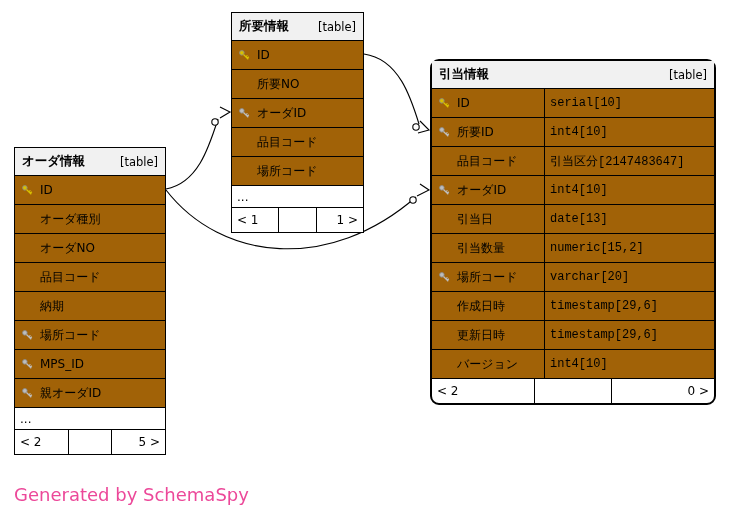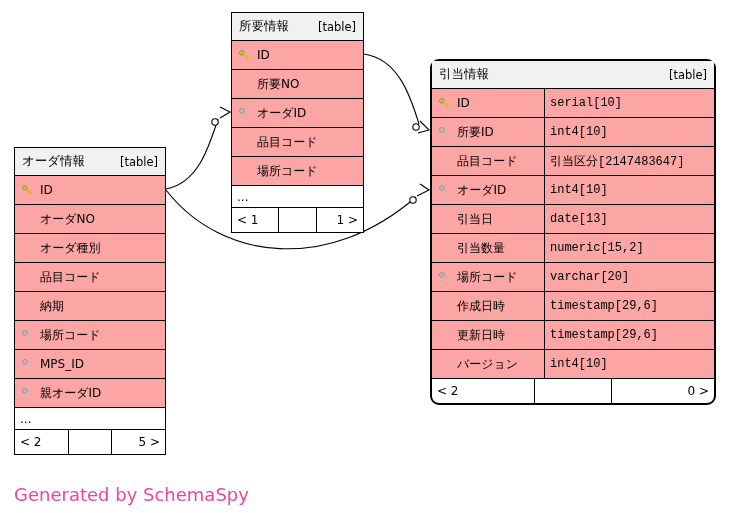--- a/index.html
+++ b/index.html
@@ -24,28 +24,28 @@
   }
   .tbl.thick { border-width: 2px; border-radius: 9px; }
 
   .hdr {
     display: flex; justify-content: space-between; align-items: center;
     background: var(--header-bg, #f1f1f1);
     border-bottom: 1px solid var(--border, #000);
     height: 28px; padding: 0 7px;
     cursor: pointer;
   }
-  .ttl { font-weight: normal; font-size: 12.5px; }
+  .ttl { font-weight: bold; font-size: 12.5px; }
   .tag { font-weight: normal; font-size: 11.5px; }
 
   .row {
     display: flex; align-items: center;
     height: 29px;
     border-bottom: 1px solid var(--border, #000);
-    background: #fca5a5;
+    background: #a16207;
   }
   .key {
     width: 16px; margin-left: 4px;
     display: inline-flex; justify-content: center; align-items: center;
     visibility: hidden; flex: none;
   }
   .key.key-pk { visibility: visible; color: var(--pk-key, #d8c000); }
   .key.key-fk { visibility: visible; color: var(--fk-key, #bdbdbd); }
   .cname { margin-left: 5px; white-space: nowrap; }
 
@@ -164,29 +164,29 @@
           </svg>
         </span>
       <span class="cname">ID</span>
     </div>
     <div class="row">
       <span class="key">
           <svg width="12" height="12" viewBox="0 0 14 14">
             <use href="#keysym"></use>
           </svg>
         </span>
+      <span class="cname">オーダ種別</span>
+    </div>
+    <div class="row">
+      <span class="key">
+          <svg width="12" height="12" viewBox="0 0 14 14">
+            <use href="#keysym"></use>
+          </svg>
+        </span>
       <span class="cname">オーダNO</span>
-    </div>
-    <div class="row">
-      <span class="key">
-          <svg width="12" height="12" viewBox="0 0 14 14">
-            <use href="#keysym"></use>
-          </svg>
-        </span>
-      <span class="cname">オーダ種別</span>
     </div>
     <div class="row">
       <span class="key">
           <svg width="12" height="12" viewBox="0 0 14 14">
             <use href="#keysym"></use>
           </svg>
         </span>
       <span class="cname">品目コード</span>
     </div>
     <div class="row">

